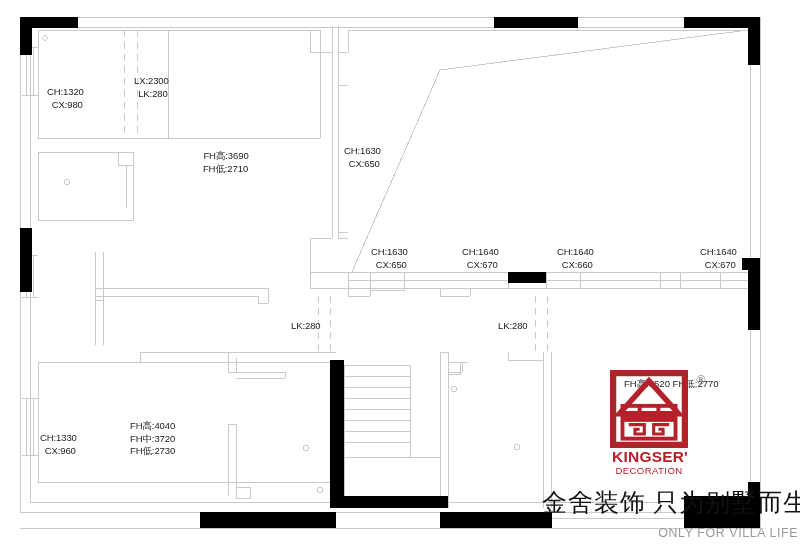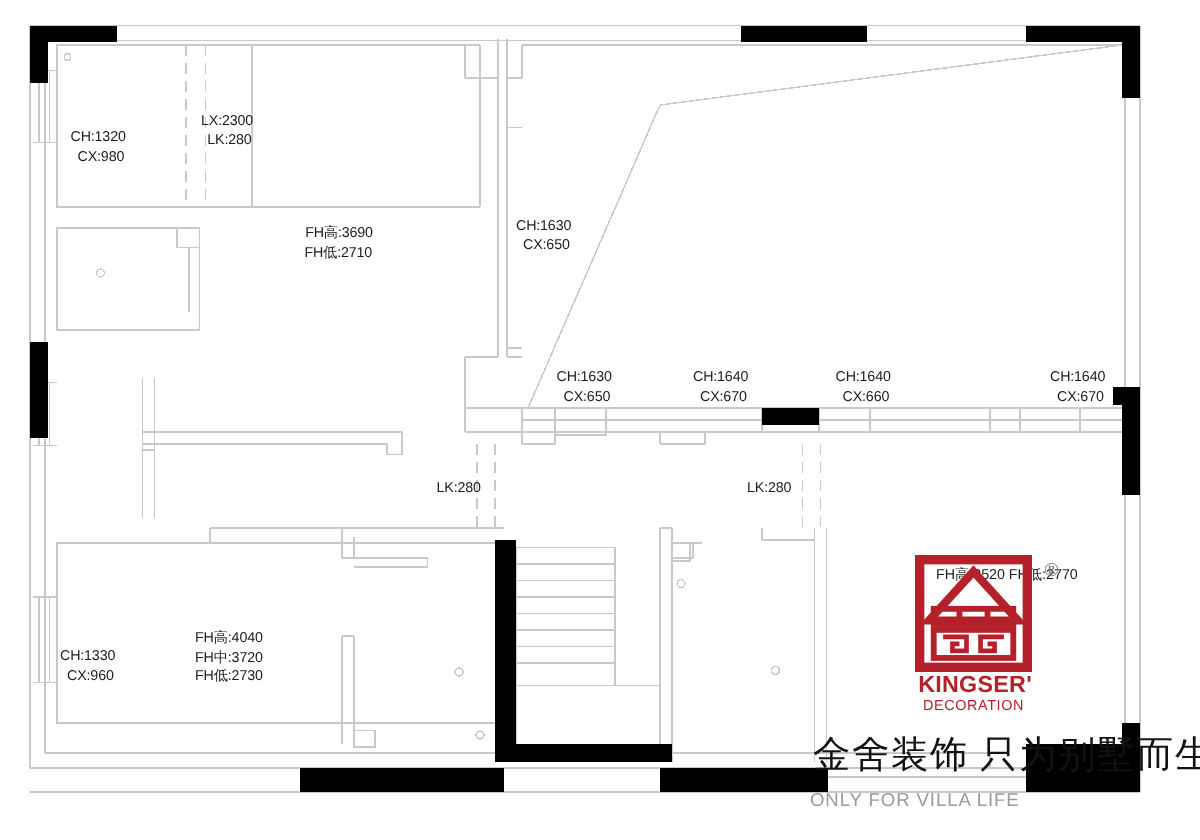--- a/index.html
+++ b/index.html
@@ -43,21 +43,21 @@
   #tagline-cn{
     position:absolute;left:2px;top:118px;width:256px;
     font-family:"Liberation Serif","DejaVu Serif",serif;
     font-size:25px;color:#121212;letter-spacing:1px;white-space:nowrap;
   }
   #tagline-en1{
     position:absolute;left:0px;top:148px;width:258px;text-align:center;
     font-size:8.6px;color:#9a9a9a;letter-spacing:0.3px;
   }
   #tagline-en2{
-    position:absolute;left:0px;top:158px;width:258px;text-align:left;
+    position:absolute;left:0px;top:158px;width:258px;text-align:right;
     font-size:12.4px;color:#9a9a9a;letter-spacing:0.6px;
   }
   
   #behind-logo{
     position:absolute;left:624px;top:378px;font-size:9.5px;line-height:12.5px;
     color:#1c1c1c;z-index:1;
   }
   #brand{z-index:5;}
 </style>
 </head>

